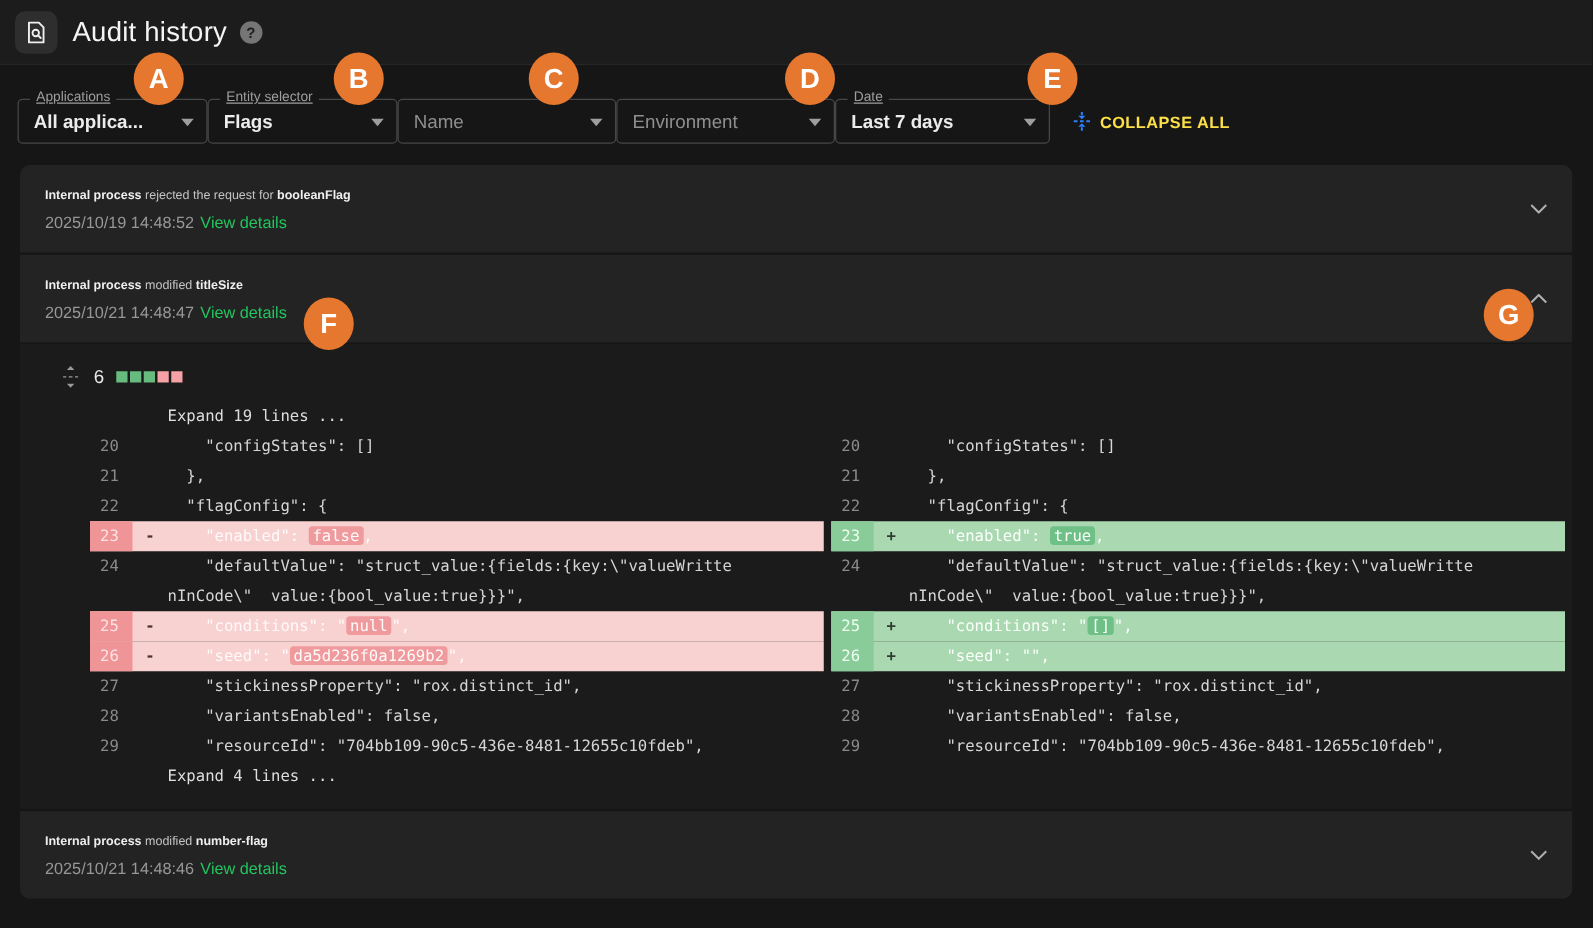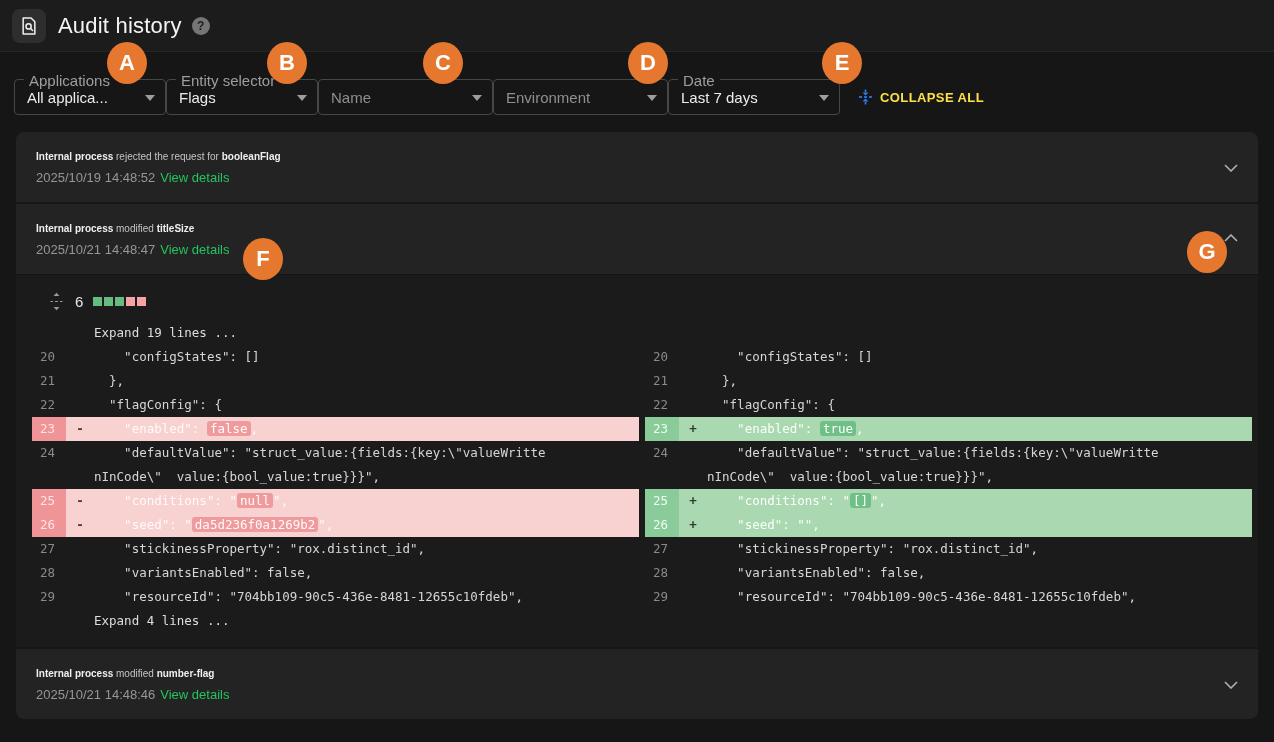--- a/index.html
+++ b/index.html
@@ -15,22 +15,22 @@
   .help-circle { width:18px; height:18px; border-radius:50%; background:#757575; color:#1d1d1d;
                  font-size:12px; font-weight:700; display:flex; align-items:center; justify-content:center;
                  margin-left:10px; cursor:pointer; }
 
   
   .filters { display:flex; align-items:center; margin:27px 16px 0 14px; }
   .fbox { position:relative; height:36px; border:1px solid #474747; border-radius:4px;
           display:flex; align-items:center; padding:0 28px 0 12px; cursor:pointer; background:#161616; }
   .fbox + .fbox { margin-left:0; }
   .flabel { position:absolute; top:-8px; left:9px; background:#161616; padding:0 5px;
-            font-size:15px; color:#9e9e9e; white-space:nowrap; }
-  .fvalue { color:#ececec; font-size:15px; white-space:nowrap; overflow:hidden; }
+            font-size:11px; color:#9e9e9e; white-space:nowrap;text-decoration:underline; }
+  .fvalue { color:#ececec; font-size:15px; white-space:nowrap; overflow:hidden;font-weight:bold; }
   .fplaceholder { color:#8f8f8f; font-size:15px; }
   .dd-arrow { position:absolute; right:10px; top:15px; width:0; height:0;
               border-left:5px solid transparent; border-right:5px solid transparent;
               border-top:6px solid #9e9e9e; }
   .w-apps{width:152px;} .w-entity{width:152px;} .w-name{width:175px;} .w-env{width:175px;} .w-date{width:172px;}
   .collapse-all { display:flex; align-items:center; margin-left:18px; color:#fde047; cursor:pointer; }
   .collapse-all span { font-size:13px; font-weight:700; letter-spacing:.4px; margin-left:7px; }
 
   
   .entries { margin:17px 16px 0 16px; border-radius:8px; overflow:hidden; }
@@ -46,21 +46,21 @@
   
   .diff { background:#1b1b1b; border-top:1px solid #141414; padding:14px 6px 14px 16px; }
   .diff-toolbar { display:flex; align-items:center; height:24px; padding-left:18px; margin-bottom:8px; }
   .diff-count { color:#e8e8e8; font-size:15px; margin-left:12px; }
   .squares { display:flex; margin-left:10px; }
   .sq { width:9px; height:9px; margin-right:2px; }
   .sq.green { background:#68bb7e; } .sq.red { background:#f4a2a6; }
 
   .diff-rows { font-family:"DejaVu Sans Mono", monospace; font-size:12.5px; line-height:24px; color:#d6d6d6; }
   .drow { display:flex; }
-  .side { flex:1 1 0; min-width:0; display:flex; align-items:flex-start; }
+  .side { flex:1 1 0; min-width:0; display:flex; align-items:flex-start;margin-left:40px; }
   .side + .side { margin-left:6px; }
   .ln { flex:none; width:34px; padding-left:8px; color:#8a8a8a; }
   .sign { flex:none; width:28px; text-align:center; color:#333; font-weight:700; }
   .code { white-space:pre-wrap; word-break:break-all; max-width:453px; }
   .side.del { background:#f8d1d1; color:#fffafa; }
   .side.del .ln { background:#ef9598; color:#ffe2e2; }
   .side.del .sign { color:#4a3030; }
   .side.del .chip { background:#ef9a9d; border-radius:3px; padding:0 3px; }
   .side.add { background:#a9d8b1; color:#fbfffb; }
   .side.add .ln { background:#8acb9a; color:#ecffef; }

